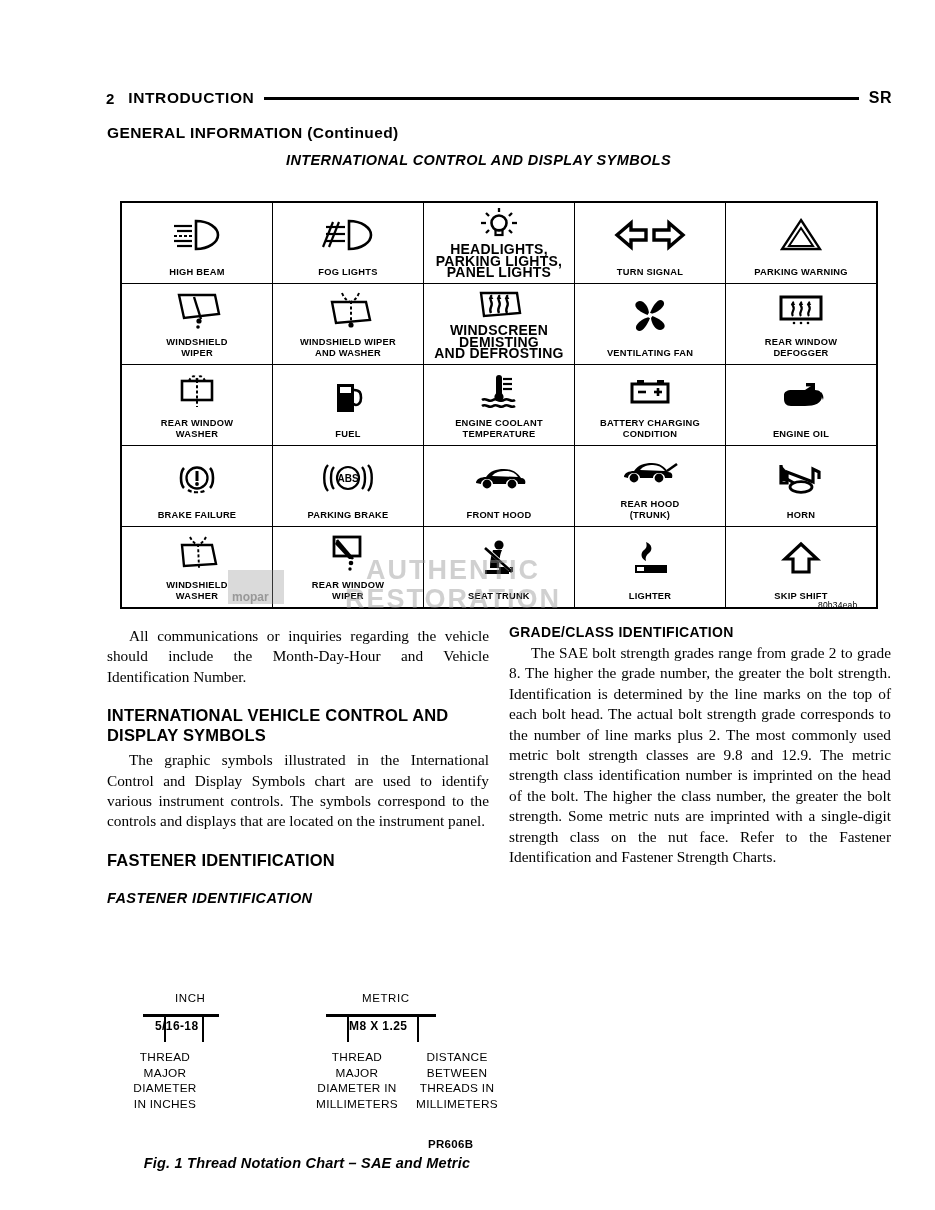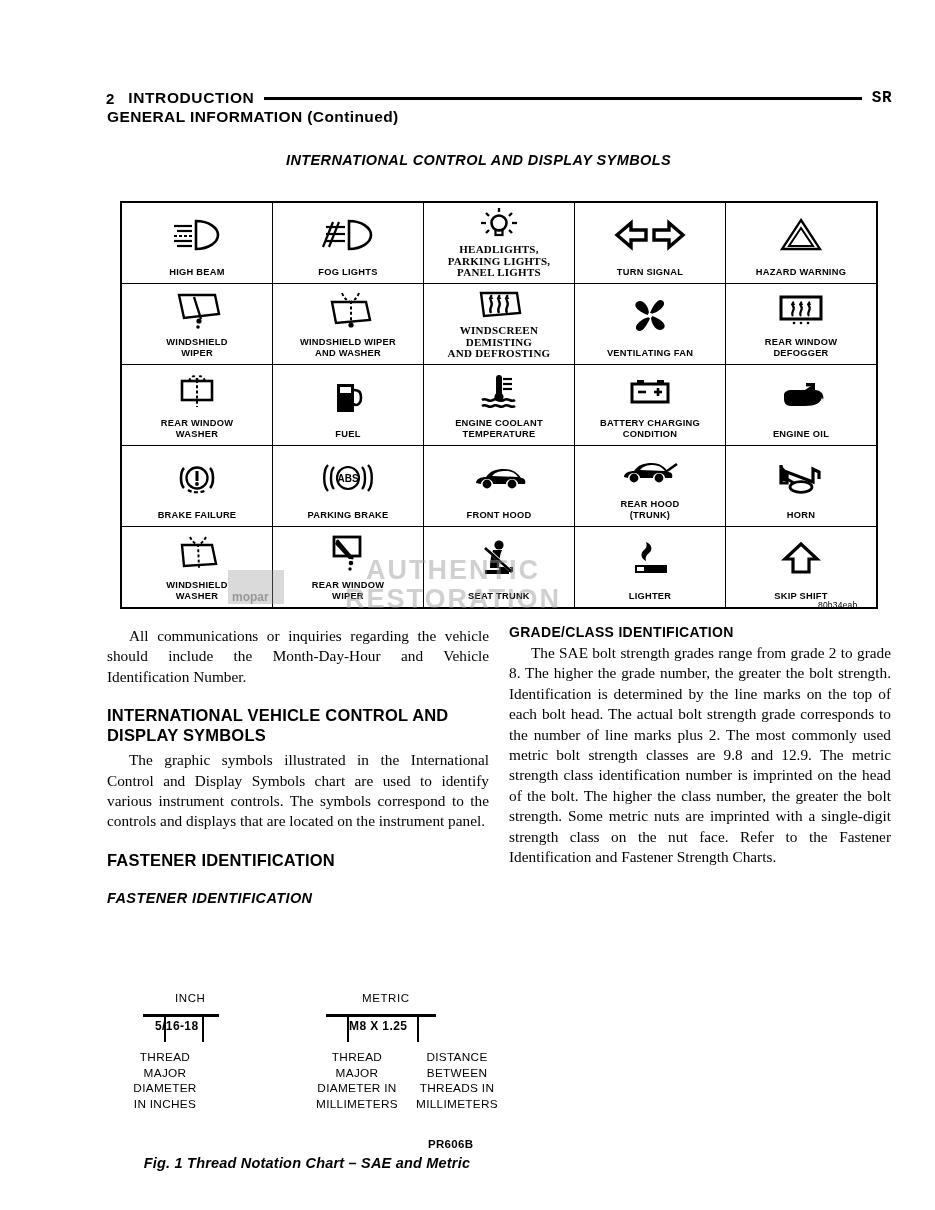--- a/index.html
+++ b/index.html
@@ -42,28 +42,27 @@
   #page-header .pg-rule {
     flex: 1;
     height: 3px;
     background: #000;
     margin: 1px 10px 0 10px;
   }
   #page-header .pg-code {
     font-weight: bold;
     font-size: 16px;
     letter-spacing: 0.5px;
-    font-family: Liberation Mono, monospace;
   }
 
   
   .h-general {
     position: absolute;
     left: 107px;
-    top: 108px;
+    top: 124px;
     font-family: "Liberation Sans", sans-serif;
     font-weight: bold;
     font-size: 15.5px;
     letter-spacing: 0.4px;
   }
   .h-chart-title {
     position: absolute;
     left: 0;
     top: 152px;
     width: 917px;
@@ -116,21 +115,21 @@
   }
   .cell-icon svg { display: block; overflow: visible; }
   .cell-label {
     font-family: "Liberation Sans", sans-serif;
     font-weight: bold;
     font-size: 9.3px;
     line-height: 11.2px;
     letter-spacing: 0.25px;
     white-space: pre-line;
   }
-  .cell-label.tall { font-size: 11px; font-family: Liberation Serif, serif; }
+  .cell-label.tall { font-size: 14px; }
 
   #fig-code {
     position: absolute;
     left: 818px;
     top: 600px;
     font-family: "Liberation Sans", sans-serif;
     font-size: 8.5px;
     letter-spacing: 0.2px;
   }
 
@@ -361,21 +360,21 @@
         </div>
       </td>
       <td>
         <div class="cell-inner">
           <div class="cell-icon">
             <svg width="44" height="36" viewBox="0 0 44 36">
               <path d="M22 3 L41 32 L3 32 Z" fill="none" stroke="#000" stroke-width="2.3"></path>
               <path d="M22 11 L34 29 L10 29 Z" fill="none" stroke="#000" stroke-width="2"></path>
             </svg>
           </div>
-          <div class="cell-label">HAZARD WARNING</div>
+          <div class="cell-label">PARKING WARNING</div>
         </div>
       </td>
     </tr>
 
     <tr>
       <td>
         <div class="cell-inner">
           <div class="cell-icon">
             <svg width="54" height="38" viewBox="0 0 54 38">
               <path d="M9 4 L45 4 L49 23 L14 27 Z" fill="none" stroke="#000" stroke-width="2.4"></path>

